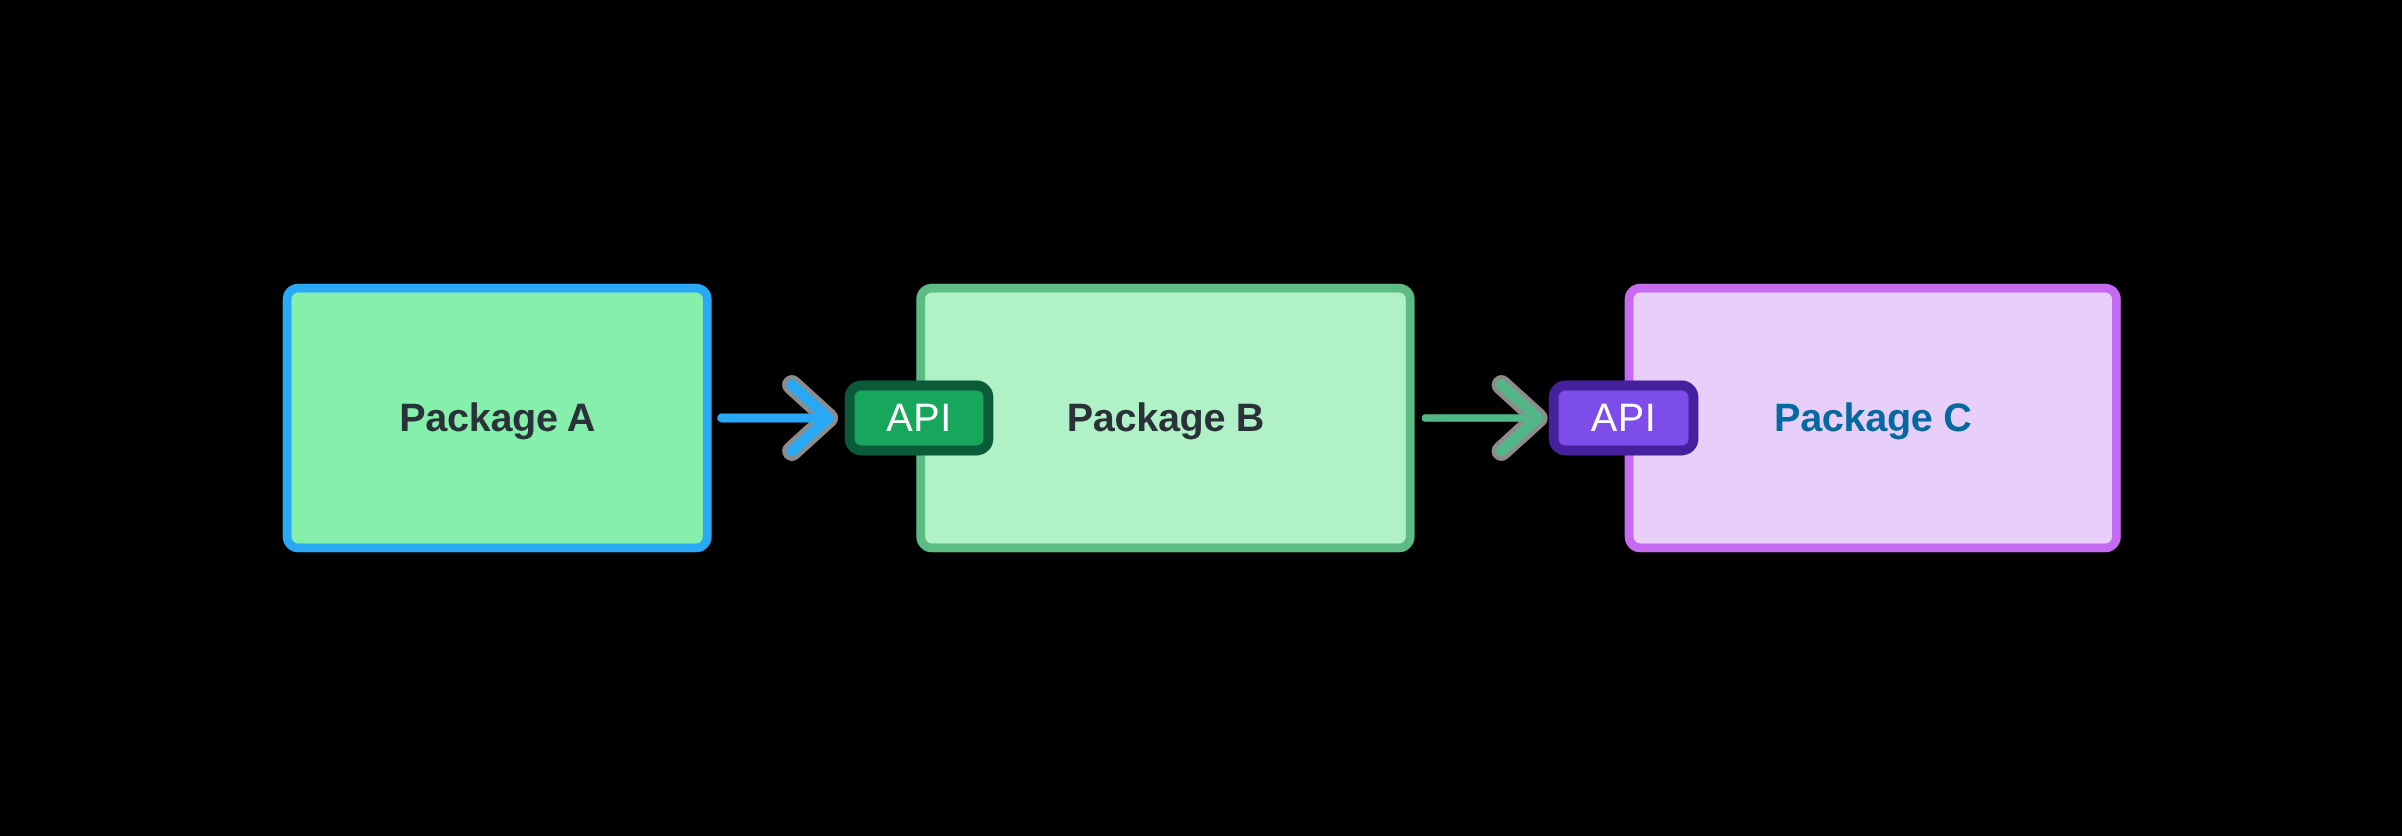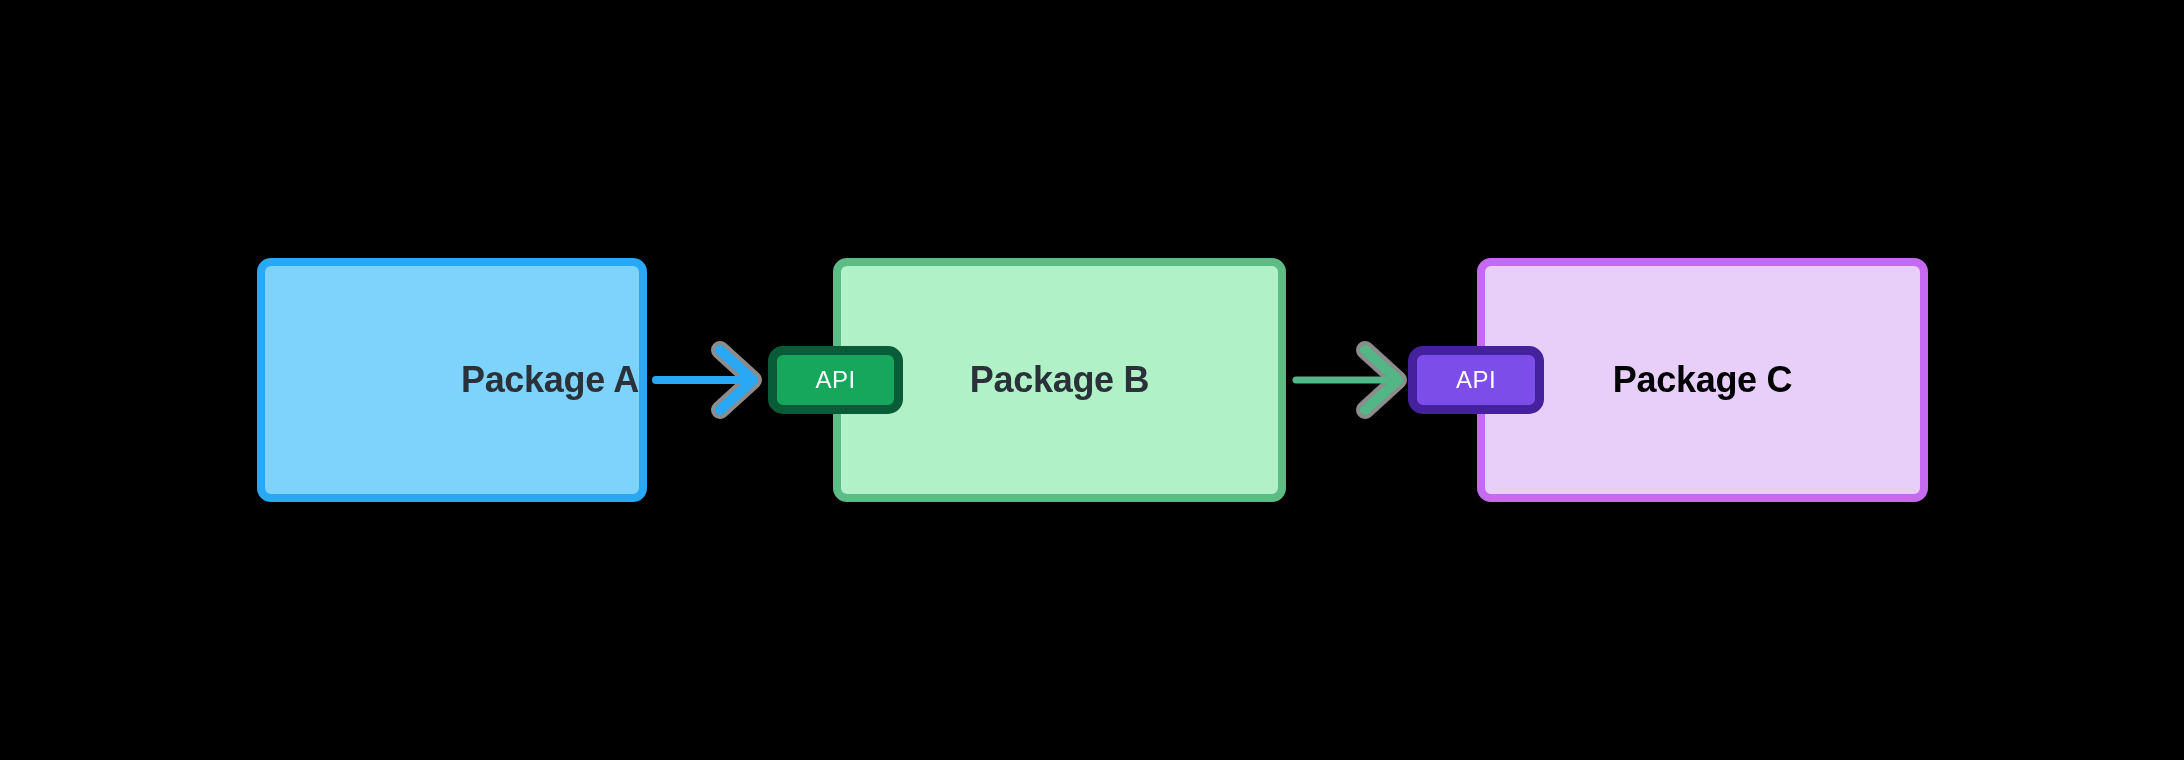--- a/index.html
+++ b/index.html
@@ -55,38 +55,38 @@
     justify-content: center;
   }
   .badge-shadow {
     position: absolute;
     inset: -3px;
     background: #8A8A8A;
     border-radius: 9px;
     z-index: -1;
   }
   .badge-label {
-    font-size: 24px;
+    font-size: 36px;
     font-weight: 500;
     letter-spacing: 0.5px;
   }
   .badge-b { left: 768px; top: 346px; width: 135px; height: 68px; }
   .badge-c { left: 1408px; top: 346px; width: 136px; height: 68px; }
 
   
   .arrow-svg { position: absolute; overflow: visible; }
   .arrow-1 { left: 630px; top: 330px; }
   .arrow-2 { left: 1283px; top: 330px; }
 </style>
 </head>
 <body>
 
 <div class="canvas">
 
-  <div class="node node-a" style="background: #7dd3fc; border-color: rgb(41, 168, 245); justify-content: flex-end;">
+  <div class="node node-a" style="background: #86efac; border-color: rgb(41, 168, 245);">
     <div class="node-shadow"></div>
     <span class="node-label" style="color: rgb(42, 49, 56);">Package A</span>
   </div>
 
   <svg class="arrow-svg arrow-1" width="145" height="100" viewBox="0 0 145 100">
     <polyline points="90,20 123,50 90,80" fill="none" stroke-width="18" stroke-linecap="round" stroke-linejoin="round" stroke="#8C8C8C"></polyline>
     <line x1="26" y1="50" x2="112" y2="50" stroke-width="8" stroke-linecap="round" stroke="#29A8F5"></line>
     <polyline points="90,20 123,50 90,80" fill="none" stroke-width="10" stroke-linecap="round" stroke-linejoin="round" stroke="#29A8F5"></polyline>
   </svg>
 
@@ -101,21 +101,21 @@
   </div>
 
   <svg class="arrow-svg arrow-2" width="130" height="100" viewBox="0 0 130 100">
     <polyline points="82,20 115,50 82,80" fill="none" stroke-width="18" stroke-linecap="round" stroke-linejoin="round" stroke="#8C8C8C"></polyline>
     <line x1="13" y1="50" x2="103" y2="50" stroke-width="7" stroke-linecap="round" stroke="#53B687"></line>
     <polyline points="82,20 115,50 82,80" fill="none" stroke-width="10" stroke-linecap="round" stroke-linejoin="round" stroke="#53B687"></polyline>
   </svg>
 
   <div class="node node-c" style="background: rgb(231, 207, 249); border-color: rgb(199, 106, 242);">
     <div class="node-shadow"></div>
-    <span class="node-label" style="color: #000000;">Package C</span>
+    <span class="node-label" style="color: #0369a1;">Package C</span>
   </div>
 
   <div class="api-badge badge-c" style="background: rgb(124, 77, 232); border-color: rgb(69, 33, 158);">
     <div class="badge-shadow"></div>
     <span class="badge-label" style="color: rgb(255, 255, 255);">API</span>
   </div>
 
 </div>
 
 </body></html>

